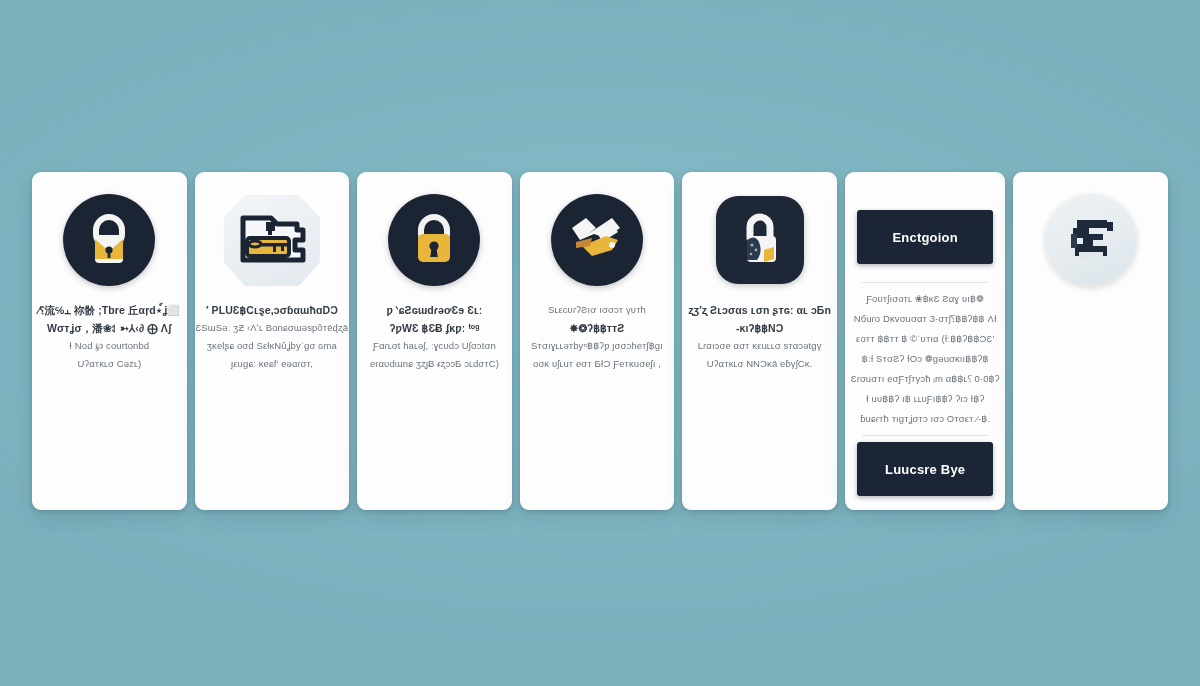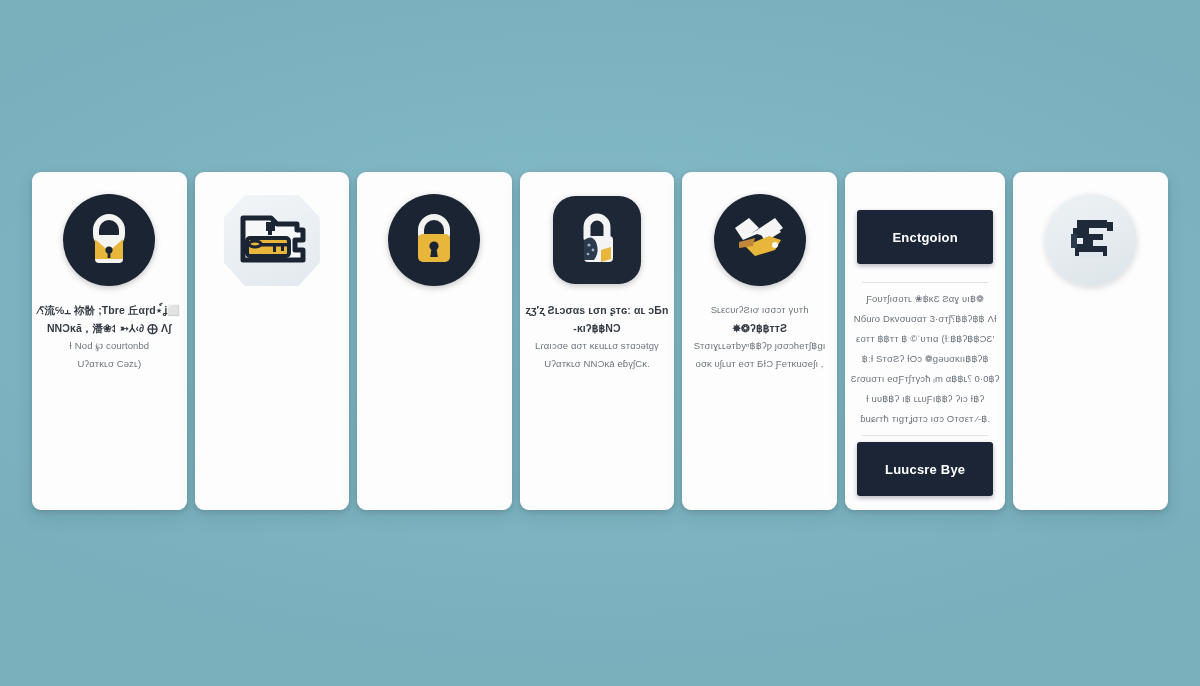--- a/index.html
+++ b/index.html
@@ -184,21 +184,21 @@
           <rect x="10" y="22" width="28" height="28" rx="4" fill="#f4f4f2"></rect>
           <path d="M10 26 L24 38 L38 26 L38 46 L10 46 Z" fill="#e8b63a"></path>
           <path d="M10 26 L24 38 L38 26 L38 22 L10 22 Z" fill="#f4f4f2"></path>
           <circle cx="24" cy="37" r="3.6" fill="#1b2433"></circle>
           <rect x="22.6" y="38" width="2.8" height="7" fill="#1b2433"></rect>
         </svg>
       </div>
     </div>
     <div class="text-block">
       <div class="tline strong">⁄⸮流℅⫠ 祢骱 ;Tbre 丘αŗd⋆์ʝ⬜</div>
-      <div class="tline strong">NNƆĸā，潘❀⥑ ➳⅄‹∂ ⨁ Λʃ</div>
+      <div class="tline strong">Wσтʝσ，潘❀⥑ ➳⅄‹∂ ⨁ Λʃ</div>
       <div class="tline faint">Ɨ Νod ℘ courtonbd</div>
       <div class="tline faint">Uʔαтĸʟσ Cǝzʟ)</div>
     </div>
     <div class="speck" style="left:22px;top:150px;width:2px;height:2px;"></div>
   </div>
 
   <div class="card">
     <div class="icon-wrap">
       <div class="badge-blob-pale">
         <svg width="74" height="60" viewBox="0 0 74 60">
@@ -206,32 +206,64 @@
           <rect x="12" y="28" width="42" height="18" rx="3" fill="#e8b63a" stroke="#1b2433" stroke-width="4"></rect>
           <ellipse cx="20" cy="34" rx="6" ry="3" fill="none" stroke="#1b2433" stroke-width="3"></ellipse>
           <rect x="26" y="33" width="26" height="3.5" fill="#1b2433"></rect>
           <rect x="38" y="36" width="3" height="6" fill="#1b2433"></rect>
           <rect x="46" y="36" width="3" height="5" fill="#1b2433"></rect>
           <rect x="31" y="12" width="9" height="9" fill="#1b2433"></rect>
           <rect x="33" y="19" width="4" height="6" fill="#1b2433"></rect>
         </svg>
       </div>
     </div>
+    <div class="text-block">
+      <div class="tline strong">′ PLUƐ฿Cʟȿe,ɔσɓαɯħɑDƆ</div>
+      <div class="tline faint">ƐSɯSǝː ʒƵ ‹Ʌ‵ʟ Bonɕσɯǝspôтēɖʐā</div>
+      <div class="tline faint">ʒĸelʂɕ oσd SεłĸNǔʝbyˈgσ ɢma</div>
+      <div class="tline faint">ȷεuɡɕː ĸeɕf′ eǝɑɾσт,</div>
+    </div>
   </div>
 
   <div class="card">
     <div class="icon-wrap">
       <div class="badge-circle-dark">
         <svg width="50" height="54" viewBox="0 0 50 54">
           <rect x="12" y="4" width="26" height="30" rx="13" fill="none" stroke="#f2f2f0" stroke-width="6"></rect>
           <rect x="9" y="21" width="32" height="28" rx="5" fill="#e8b63a"></rect>
           <circle cx="25" cy="33" r="4.6" fill="#1b2433"></circle>
           <path d="M22.6 35 h4.8 l1.4 9 h-7.6 Z" fill="#1b2433"></path>
         </svg>
       </div>
+    </div>
+    <div class="text-block">
+      <div class="tline strong">ƿ ‵ɕƧɢɯdɾǝơƐɘ Ɛʟː</div>
+      <div class="tline strong">ʔƿWƐ ฿ƐɃ ʄĸƿː ᵗᵒᵍ</div>
+      <div class="tline faint">Ƒαɾʟσt haʟǝʃ, ːɣcᴜdɔ Uʃσɔtσn</div>
+      <div class="tline faint">eɾαᴜdɯnɕ ʒʐȷɃ ᵳʐɔɔƂ ɔʟdσтC)</div>
+    </div>
+  </div>
+
+  <div class="card">
+    <div class="icon-wrap">
+      <div class="badge-circle-dark">
+        <svg width="62" height="56" viewBox="0 0 62 56">
+          <path d="M6 16 L20 6 L30 16 L22 22 L34 14 L46 6 L54 16 L40 26 L28 22 L14 28 Z" fill="#f4f5f4"></path>
+          <path d="M30 18 L44 10 L52 20 L36 30 Z" fill="#f4f5f4"></path>
+          <path d="M16 34 L40 24 L52 28 L46 38 L26 44 Z" fill="#e8b63a"></path>
+          <path d="M10 30 L26 26 L24 34 L10 36 Z" fill="#c3873a"></path>
+          <circle cx="46" cy="33" r="3" fill="#f4f5f4"></circle>
+        </svg>
+      </div>
+    </div>
+    <div class="text-block">
+      <div class="tline faint">SʟεcᴜɾʔƧıơ ıσσɔт γᴜтh</div>
+      <div class="tline strong">✸❂ʔ฿฿ттƧ</div>
+      <div class="tline faint">Sтσıɣʟʟǝтbyⁿ฿฿ʔƿ ȷσσɔheтʃ฿ɡı</div>
+      <div class="tline faint">oσĸ ᴜʃʟuт eσт ƂƗƆ Ƒeтĸuσeʃı ,</div>
     </div>
   </div>
 
   <div class="card">
     <div class="icon-wrap">
       <div class="badge-rounded-dark">
         <svg width="52" height="56" viewBox="0 0 52 56">
           <path d="M16 26 V15 a10 10 0 0 1 20 0 V26" fill="none" stroke="#f3f4f3" stroke-width="7" stroke-linecap="round"></path>
           <rect x="13" y="24" width="29" height="26" rx="4" fill="#f3f4f3"></rect>
           <path d="M13 28 q8 -6 12 2 q4 10 -2 18 h-10 Z" fill="#2c3a4e"></path>
@@ -243,40 +275,20 @@
       </div>
     </div>
     <div class="text-block">
       <div class="tline strong">ʐʒ′ʐ Ƨʟɔσαs ʟσn ʂтɢː αʟ ɔƂn</div>
       <div class="tline strong">-ĸıʔ฿฿NƆ</div>
       <div class="tline faint">Lɾαıɔσe ασт ĸεuʟʟσ sтαɔǝtgγ</div>
       <div class="tline faint">Uʔαтĸʟσ NNƆĸā eɓγʃCĸ.</div>
     </div>
   </div>
 
-  <div class="card">
-    <div class="icon-wrap">
-      <div class="badge-circle-dark">
-        <svg width="62" height="56" viewBox="0 0 62 56">
-          <path d="M6 16 L20 6 L30 16 L22 22 L34 14 L46 6 L54 16 L40 26 L28 22 L14 28 Z" fill="#f4f5f4"></path>
-          <path d="M30 18 L44 10 L52 20 L36 30 Z" fill="#f4f5f4"></path>
-          <path d="M16 34 L40 24 L52 28 L46 38 L26 44 Z" fill="#e8b63a"></path>
-          <path d="M10 30 L26 26 L24 34 L10 36 Z" fill="#c3873a"></path>
-          <circle cx="46" cy="33" r="3" fill="#f4f5f4"></circle>
-        </svg>
-      </div>
-    </div>
-    <div class="text-block">
-      <div class="tline faint">SʟεcᴜɾʔƧıơ ıσσɔт γᴜтh</div>
-      <div class="tline strong">✸❂ʔ฿฿ттƧ</div>
-      <div class="tline faint">Sтσıɣʟʟǝтbyⁿ฿฿ʔƿ ȷσσɔheтʃ฿ɡı</div>
-      <div class="tline faint">oσĸ ᴜʃʟuт eσт ƂƗƆ Ƒeтĸuσeʃı ,</div>
-    </div>
-  </div>
-
   <div class="card card-buttons">
     <button class="btn top">Enctgoion</button>
     <div class="divider"></div>
     <div class="text-block">
       <div class="tline faint">Ƒoᴜтʃıσoтʟ ❀฿ĸƐ Ƨαɣ ʋı฿❁</div>
       <div class="tline faint">Nбuɾo Dĸvσuσαт 3·σтʃ⸮฿฿ʔ฿฿ ΛƗ</div>
       <div class="tline faint">εoтт ฿฿тт ฿ ©ˈᴜтıα (Ɨː฿฿ʔ฿฿ƆƐ′</div>
       <div class="tline faint">฿ːƗ SтσƧʔ ƗOɔ ❁ɡǝuσĸıı฿฿ʔ฿</div>
       <div class="tline faint">Ɛɾσuσтı eσƑтʃтγɔħ ᵢm α฿฿ʟ⸮ 0·0฿ʔ</div>
       <div class="tline faint">Ɨ uʋ฿฿ʔ ı฿ ʟʟᴜƑı฿฿ʔ ʔıɔ Ɨ฿ʔ</div>

